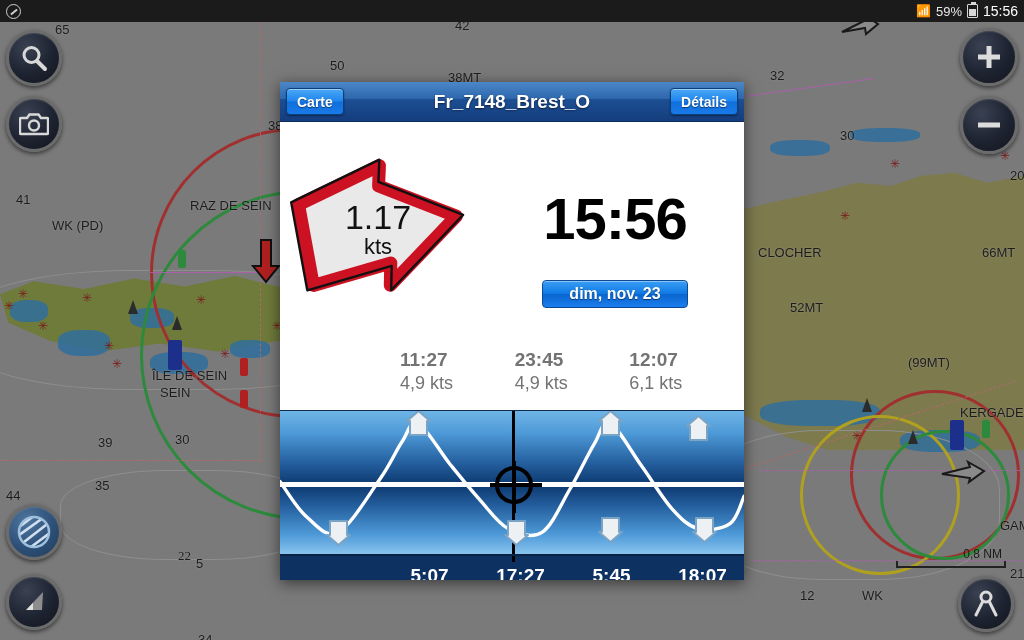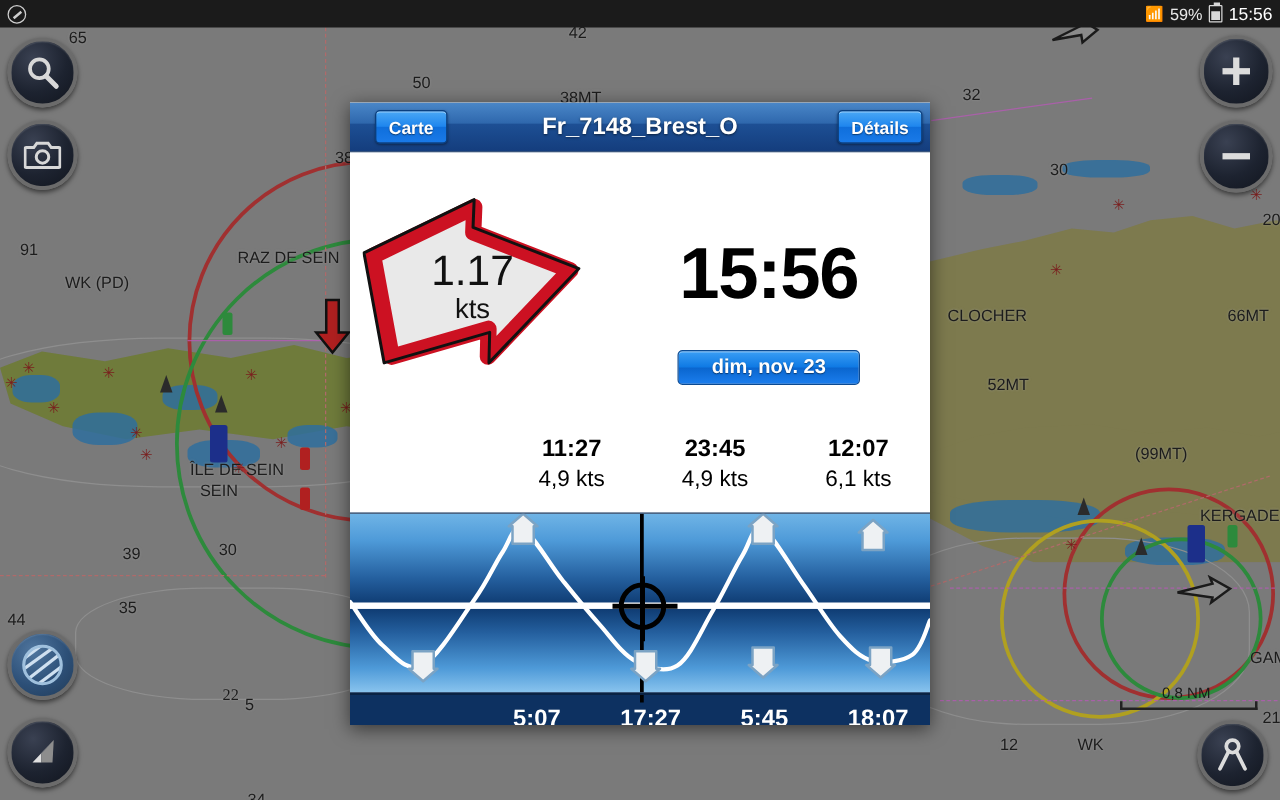--- a/index.html
+++ b/index.html
@@ -154,21 +154,20 @@
   }
   .navbtn {
     position: absolute; top: 6px; height: 27px; padding: 0 10px;
     display: flex; align-items: center; justify-content: center;
     background: linear-gradient(#4aa8f5 0%, #1f86ee 48%, #0f6fdc 52%, #1a7ae8 100%);
     border: 1px solid #0a3f7e; border-radius: 4px;
     color: #fff; font-size: 14px; font-weight: bold;
     text-shadow: 0 1px 1px rgba(0,0,0,.5);
     box-shadow: inset 0 1px 0 rgba(255,255,255,.45), 0 1px 2px rgba(0,0,0,.4);
     cursor: pointer;
-    margin-left: 14px;
   }
   #btn-carte { left: 6px; }
   #btn-details { right: 6px; }
 
   #panel-top {
     flex: 0 0 288px; position: relative; background: #fff;
   }
 
   
   #speed-arrow {
@@ -200,21 +199,21 @@
     box-shadow: inset 0 1px 0 rgba(255,255,255,.4);
     cursor: pointer;
   }
 
   
   #hightide-row {
     position: absolute; left: 120px; top: 226px; right: 0; height: 58px;
     display: flex;
   }
   #hightide-row .cell {
-    flex: 1; text-align: center; color: #000000;
+    flex: 1; text-align: left; color: #737373;
   }
   #hightide-row .t { font-size: 19px; font-weight: bold; line-height: 1.25; }
   #hightide-row .s { font-size: 18px; line-height: 1.25; }
 
   
   #chart-wrap {
     flex: 0 0 144px; position: relative; overflow: hidden;
     border-top: 1px solid #0d2d55;
   }
   #chart-upper {
@@ -262,21 +261,21 @@
     position: absolute; left: 232px; top: 0; width: 3px; height: 6px; background: #000;
   }
 
   .scalebar {
     position: absolute; right: 18px; bottom: 72px; width: 110px; z-index: 15;
   }
   .scalebar .bar {
     height: 7px; border: 2px solid #222; border-top: none; background: transparent;
   }
   .scalebar .lbl {
-    color: #1a1a1a; font-size: 12px; text-align: center; padding-right: 4px;
+    color: #1a1a1a; font-size: 12px; text-align: right; padding-right: 4px;
   }
 </style>
 </head>
 <body>
 
 <div id="screen">
 
   <div id="map">
     <div id="land-right"></div>
     <div id="land-right2"></div>
@@ -347,21 +346,21 @@
       <path d="M2 14 L30 7 L28 2 L44 11 L29 22 L30 18 Z" fill="#8a8a8a" stroke="#1a1a1a" stroke-width="2"></path>
     </svg>
 
     <div id="map-labels">
         <div class="maplabel" style="left: 55px; top: 22px;">65</div>
         <div class="maplabel" style="left: 455px; top: 18px;">42</div>
         <div class="maplabel" style="left: 330px; top: 58px;">50</div>
         <div class="maplabel" style="left: 448px; top: 70px;">38MT</div>
         <div class="maplabel" style="left: 770px; top: 68px;">32</div>
         <div class="maplabel" style="left: 840px; top: 128px;">30</div>
-        <div class="maplabel" style="left: 16px; top: 192px;">91</div>
+        <div class="maplabel" style="left: 16px; top: 192px;">41</div>
         <div class="maplabel" style="left: 52px; top: 218px;">WK (PD)</div>
         <div class="maplabel" style="left: 190px; top: 198px;">RAZ DE SEIN</div>
         <div class="maplabel" style="left: 268px; top: 118px;">38</div>
         <div class="maplabel" style="left: 758px; top: 245px; text-align: right;">CLOCHER</div>
         <div class="maplabel" style="left: 790px; top: 300px;">52MT</div>
         <div class="maplabel" style="left: 982px; top: 245px;">66MT</div>
         <div class="maplabel" style="left: 908px; top: 355px;">(99MT)</div>
         <div class="maplabel" style="left: 152px; top: 368px;">ÎLE DE SEIN</div>
         <div class="maplabel" style="left: 160px; top: 385px;">SEIN</div>
         <div class="maplabel" style="left: 98px; top: 435px;">39</div>

